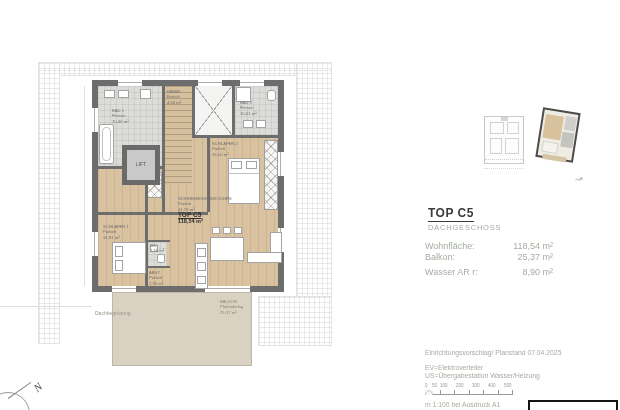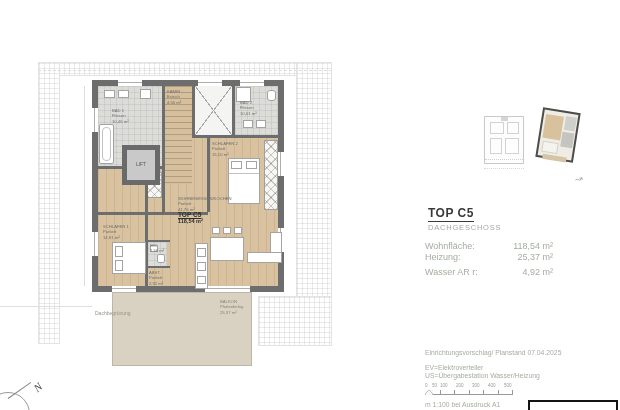--- a/index.html
+++ b/index.html
@@ -220,26 +220,26 @@
   <div class="abs" style="left:575px;top:174px;font-size:9px;color:#a8a8a8;transform:rotate(-20deg);">↝</div>
 
   <div class="abs panel-title" style="left:428px;top:206px;">TOP C5</div>
   <div class="abs panel-sub" style="left:428px;top:223px;">DACHGESCHOSS</div>
 
   <div class="arow sage" style="top:241px;">
     <span class="lab">Wohnfläche:</span>
     <span class="val">118,54 m²</span>
   </div>
   <div class="arow sage" style="top:252px;">
-    <span class="lab">Heizung:</span>
+    <span class="lab">Balkon:</span>
     <span class="val">25,37 m²</span>
   </div>
   <div class="arow sage" style="top:267px;">
     <span class="lab">Wasser AR r:</span>
-    <span class="val">4,92 m²</span>
+    <span class="val">8,90 m²</span>
   </div>
 
   <div class="abs note sage" style="left:425px;top:348px;">Einrichtungsvorschlag/ Planstand 07.04.2025</div>
   <div class="abs note sage" style="left:425px;top:363px;">EV=Elektroverteiler</div>
   <div class="abs note sage" style="left:425px;top:371px;">US=Übergabestation Wasser/Heizung</div>
 
   <div class="abs" style="left:425px;top:383px;width:92px;height:16px;">
     <span class="tick-label" style="left:0;">0</span>
     <span class="tick-label" style="left:7px;">50</span>
     <span class="tick-label" style="left:15px;">100</span>

